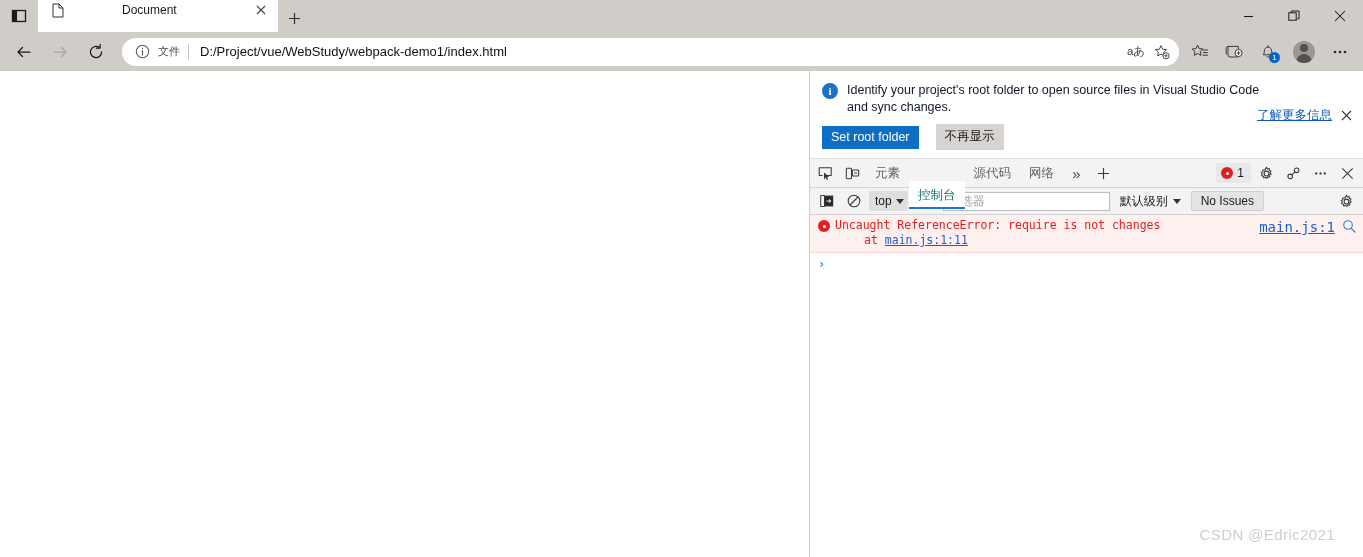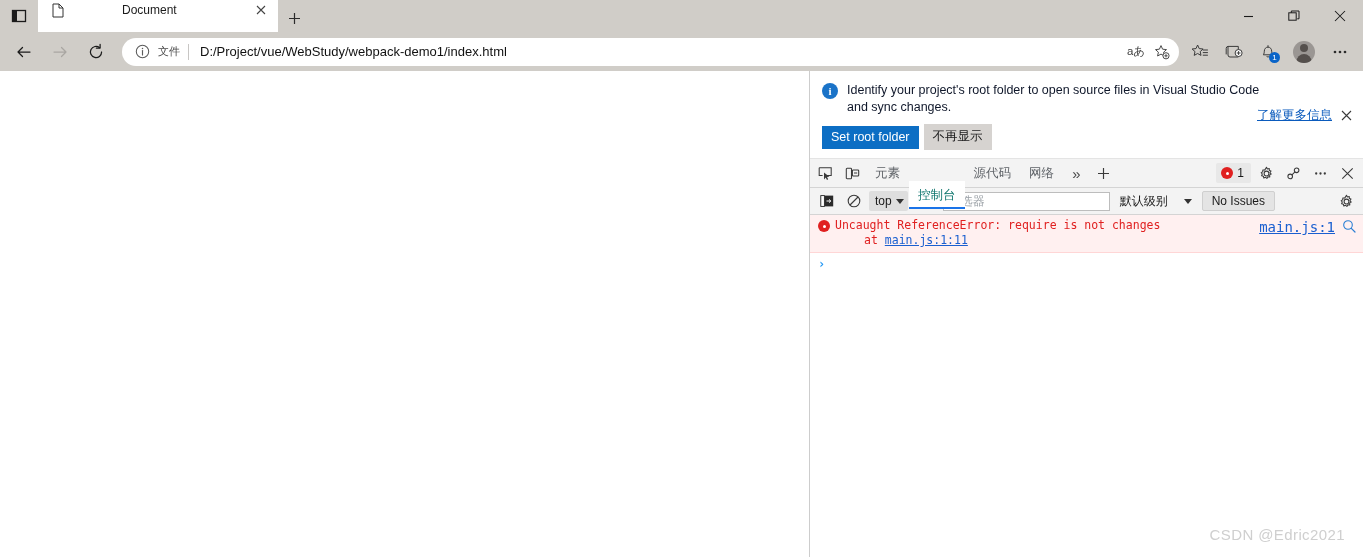--- a/index.html
+++ b/index.html
@@ -149,21 +149,21 @@
   .dt-banner-icon {
     width: 16px; height: 16px; flex: 0 0 16px; margin-right: 9px; margin-top: 1px;
     border-radius: 50%; background: #1a73c8; color: #fff;
     font-size: 11px; font-weight: bold; line-height: 16px; text-align: center;
     font-family: "Liberation Serif", serif;
   }
   .dt-banner-text {
     font-size: 12.5px; color: #0f172a; line-height: 17px;
     max-width: 430px;
   }
-  .dt-banner-actions { display: flex; align-items: center; margin-top: 8px; }
+  .dt-banner-actions { display: flex; align-items: center; margin-top: 8px; gap: 12px; }
   .btn-primary {
     background: #0c6ec4; color: #ffffff;
     border: none; font-size: 12.5px;
     padding: 4px 9px 5px 9px; cursor: pointer;
     font-family: "Liberation Sans", sans-serif;
   }
   .btn-secondary {
     background: #d6d3d0; color: #1a1a1a;
     border: none; font-size: 12.5px;
     padding: 4px 9px 5px 9px; margin-left: 5px; cursor: pointer;
@@ -237,21 +237,21 @@
   .caret { width: 0; height: 0; border-left: 4px solid transparent; border-right: 4px solid transparent; border-top: 5px solid #333; }
   .filter-input {
     flex: 0 0 137px; height: 19px; margin: 0 6px 0 6px;
     border: 1px solid #bdbdbd; background: #ffffff;
     font-size: 12px; color: #1a1a1a; padding: 0 5px;
     font-family: "Liberation Sans", sans-serif;
     outline: none;
   }
   .filter-input::placeholder { color: #9aa0a6; }
   .level-select {
-    display: flex; align-items: center; gap: 16px; cursor: pointer;
+    display: flex; align-items: center; gap: 5px; cursor: pointer;
     padding: 0 4px; height: 20px;
   }
   .level-select .lbl { font-size: 12px; color: #1a1a1a; }
   .noissues-btn {
     margin-left: 6px; height: 20px; padding: 0 9px;
     background: #e4e4e4; border: 1px solid #cfcfcf;
     font-size: 12px; color: #1a1a1a; border-radius: 2px; cursor: pointer;
     display: flex; align-items: center;
     font-family: "Liberation Sans", sans-serif;
   }
@@ -300,21 +300,21 @@
     display: flex; align-items: flex-start;
     padding: 4px 8px;
   }
   .prompt-caret {
     font-size: 12px; color: #2196f3; font-weight: bold;
     font-family: "DejaVu Sans Mono", monospace;
   }
 
   
   .watermark {
-    position: absolute; right: 18px; bottom: 14px;
+    position: absolute; right: 28px; bottom: 14px;
     font-size: 15px; color: #cfcfcf;
     font-family: "Liberation Sans", sans-serif;
     letter-spacing: .4px;
     pointer-events: none;
     user-select: none;
   }
 </style>
 </head>
 <body>
 

